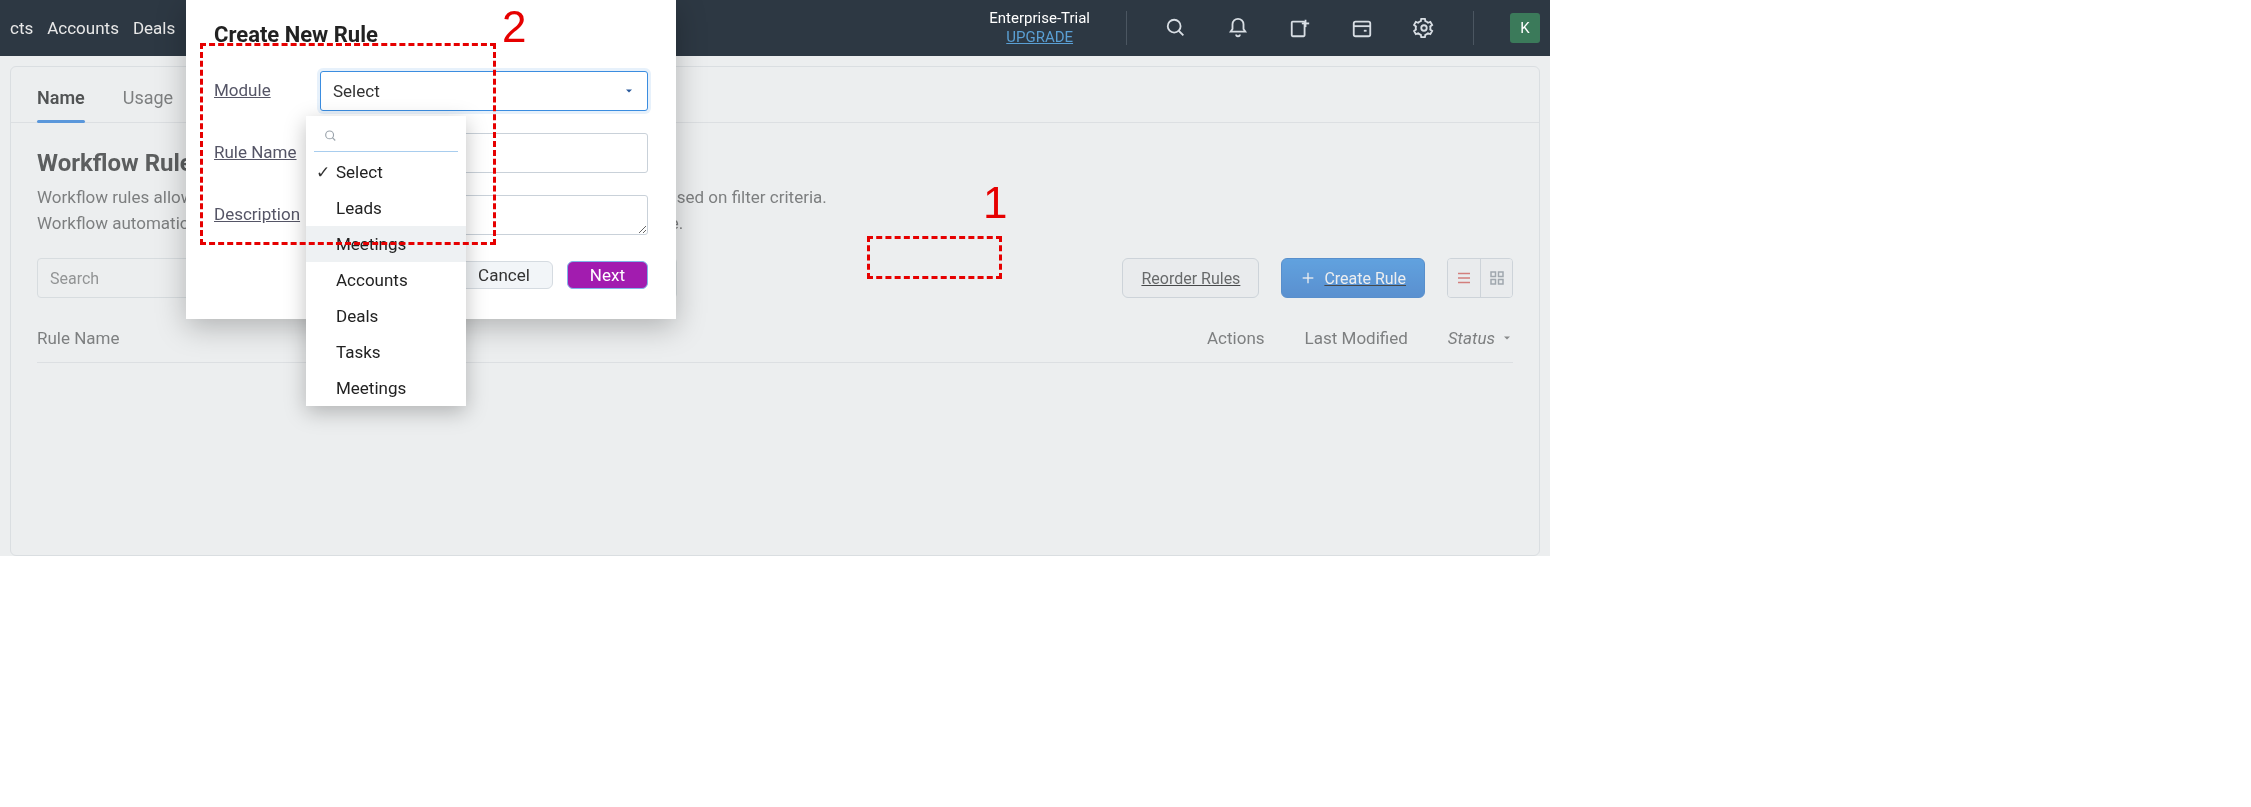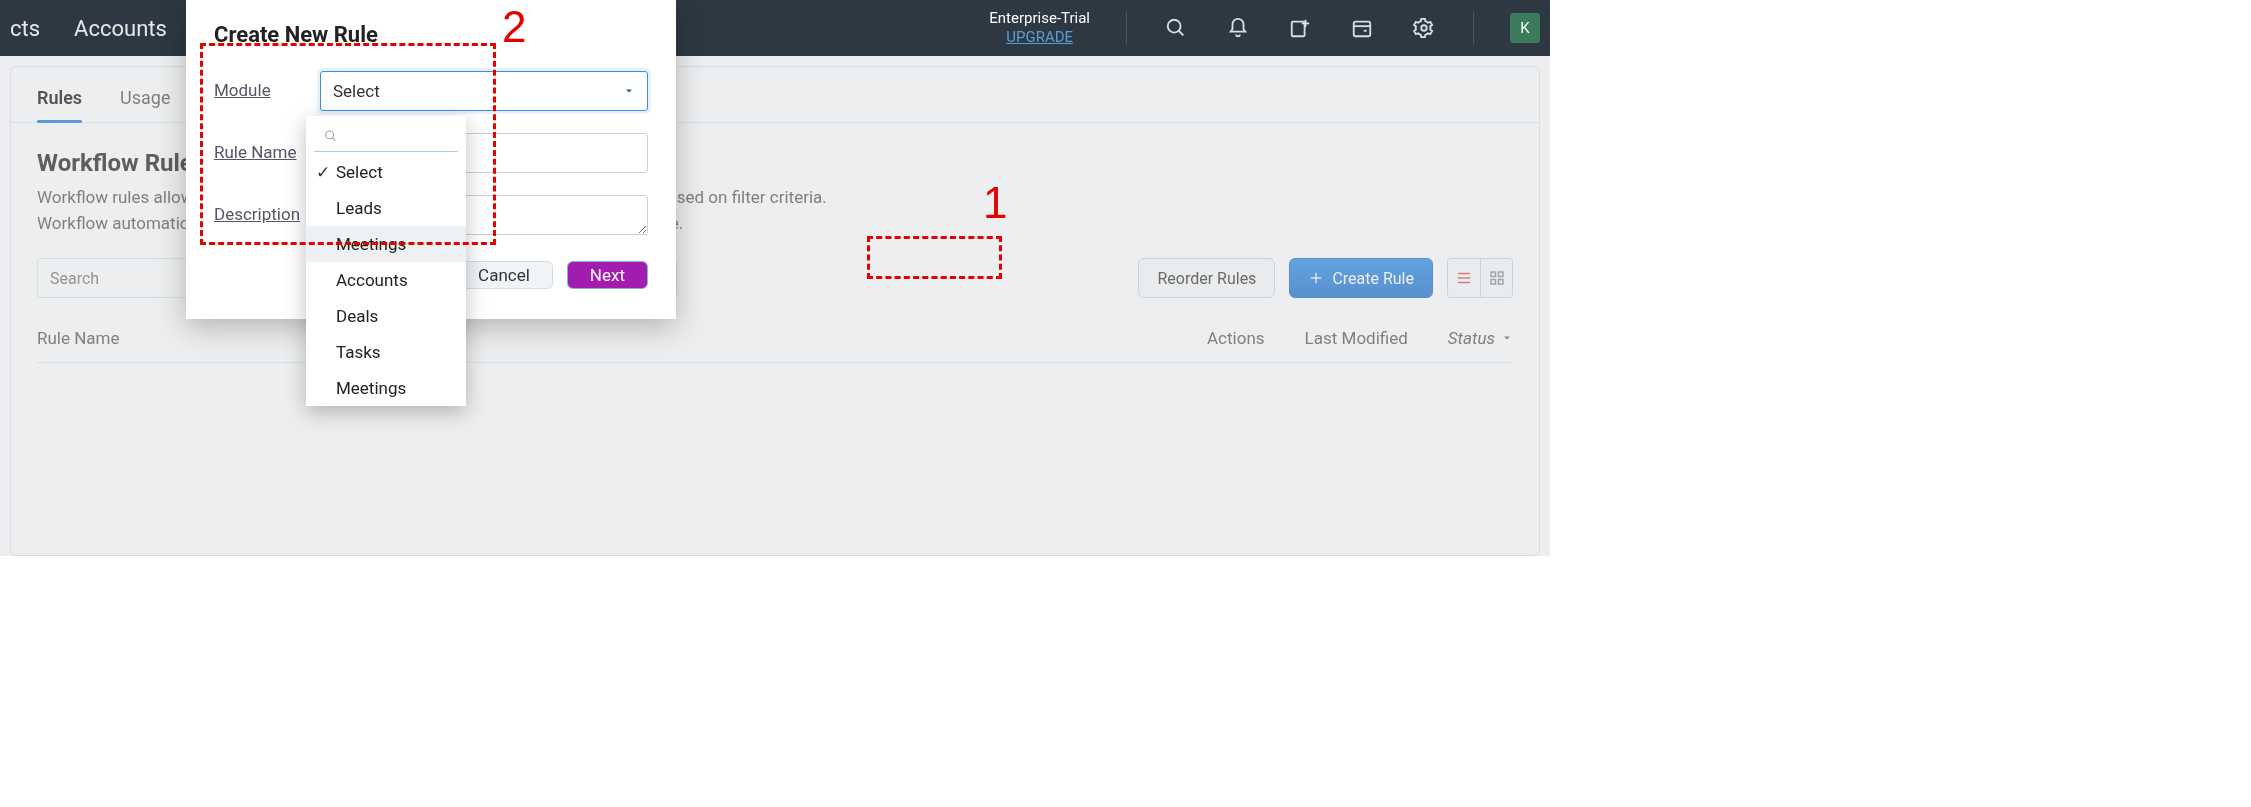--- a/index.html
+++ b/index.html
@@ -1,39 +1,39 @@
 <!DOCTYPE html>
 <html><head>
   <meta charset="utf-8">
   <style>
     *{box-sizing:border-box;margin:0;padding:0;font-family:-apple-system,BlinkMacSystemFont,"Segoe UI",Roboto,sans-serif;}
     body{background:#fff;width:1550px;height:556px;overflow:hidden;position:relative;}
     .topbar{background:#2d3843;height:56px;display:flex;align-items:center;padding:0 10px;color:#fff;position:relative;}
-    .nav-items{display:flex;gap:34px;margin-left:0px;font-size:22px;color:#e8e8e8;}
+    .nav-items{display:flex;gap:14px;margin-left:0px;font-size:17px;color:#e8e8e8;}
     .nav-item{cursor:pointer;}
     .top-right{margin-left:auto;display:flex;align-items:center;gap:36px;}
     .trial-box{text-align:center;line-height:1.3;font-size:15px;}
     .upgrade{color:#5a9fd4;text-decoration:underline;cursor:pointer;}
     .vr{width:1px;height:34px;background:#4b5661;}
     .icon-btn{width:26px;height:26px;display:flex;align-items:center;justify-content:center;cursor:pointer;color:#d8dee4;}
     .avatar{width:30px;height:30px;background:#3b7a5a;color:#fff;display:flex;align-items:center;justify-content:center;font-size:15px;border-radius:3px;cursor:pointer;}
     .page-panel{position:absolute;left:10px;right:10px;top:66px;bottom:0;background:#fff;border:1px solid #e4e7ea;border-radius:6px;padding:0px 0 0 0;}
     .tabs{display:flex;gap:38px;padding:20px 26px 0 26px;font-size:18px;color:#333;border-bottom:1px solid #e6e9ec;}
     .tab{padding-bottom:14px;cursor:pointer;color:#555;}
     .tab.active{color:#111;font-weight:600;position:relative;}
     .tab.active::after{content:"";position:absolute;left:0;right:0;bottom:-1px;height:3px;background:#1f7ae0;border-radius:2px;}
 
     .page-body{padding:26px 26px 0 26px;}
     .page-title{font-size:24px;font-weight:700;color:#222;}
     .page-desc{margin-top:8px;font-size:17px;color:#555;max-width:900px;line-height:1.5;}
 
     .toolbar-row{margin-top:22px;display:flex;align-items:center;}
     .search-box{flex:0 0 auto;width:640px;}
     .search-box input{width:100%;height:40px;border:1px solid #dfe3e7;border-radius:4px;padding:0 12px;font-size:16px;background:#fff;}
-    .toolbar-right{margin-left:auto;display:flex;align-items:center;gap:14px;}
+    .toolbar-right{margin-left:auto;display:flex;align-items:center;gap:22px;text-decoration:underline;}
     .btn{height:40px;padding:0 18px;border-radius:6px;font-size:16px;cursor:pointer;display:flex;align-items:center;gap:8px;}
     .btn-secondary{background:#fafbfc;border:1px solid #cfd6dd;color:#333;}
     .btn-primary{background:linear-gradient(#2a8ae6,#1f6fcf);border:1px solid #1d6ec9;color:#fff;}
     .view-toggle{display:flex;border:1px solid #cfd6dd;border-radius:4px;overflow:hidden;height:40px;}
     .vt{width:32px;display:flex;align-items:center;justify-content:center;cursor:pointer;background:#fafbfc;}
     .vt.active svg{stroke:#d9534f;}
     .vt + .vt{border-left:1px solid #cfd6dd;}
 
     .table-head{margin:30px 26px 0 26px;display:flex;align-items:center;color:#555;font-size:17px;border-bottom:1px solid #e6e9ec;padding-bottom:14px;}
     .th-name{flex:1;}
@@ -116,21 +116,21 @@
           <path d="M19 12a7 7 0 0 0-.2-1.7l2.1-1.6-2-3.4-2.5 1a7 7 0 0 0-2.9-1.7L13 2h-4l-.5 2.6A7 7 0 0 0 5.6 6.3l-2.5-1-2 3.4 2.1 1.6A7 7 0 0 0 3 12c0 .6.1 1.1.2 1.7L1.1 15.3l2 3.4 2.5-1a7 7 0 0 0 2.9 1.7L9 22h4l.5-2.6a7 7 0 0 0 2.9-1.7l2.5 1 2-3.4-2.1-1.6c.1-.6.2-1.1.2-1.7z"></path>
         </svg>
     </div>
     <div class="vr"></div>
     <div class="avatar">K</div>
   </div>
 </div>
 
 <div class="page-panel">
   <div class="tabs">
-    <div class="tab active">Rules</div>
+    <div class="tab active">Name</div>
     <div class="tab">Usage</div>
   </div>
   <div class="page-body">
     <div class="page-title">Workflow Rules</div>
     <div class="page-desc">
       <span>Workflow rules allow you to perform certain automatic actions on specific records based on filter criteria.</span><br>
       <span>Workflow automations can send emails, update fields, create records and much more.</span>
     </div>
     <div class="toolbar-row">
       <div class="search-box">

